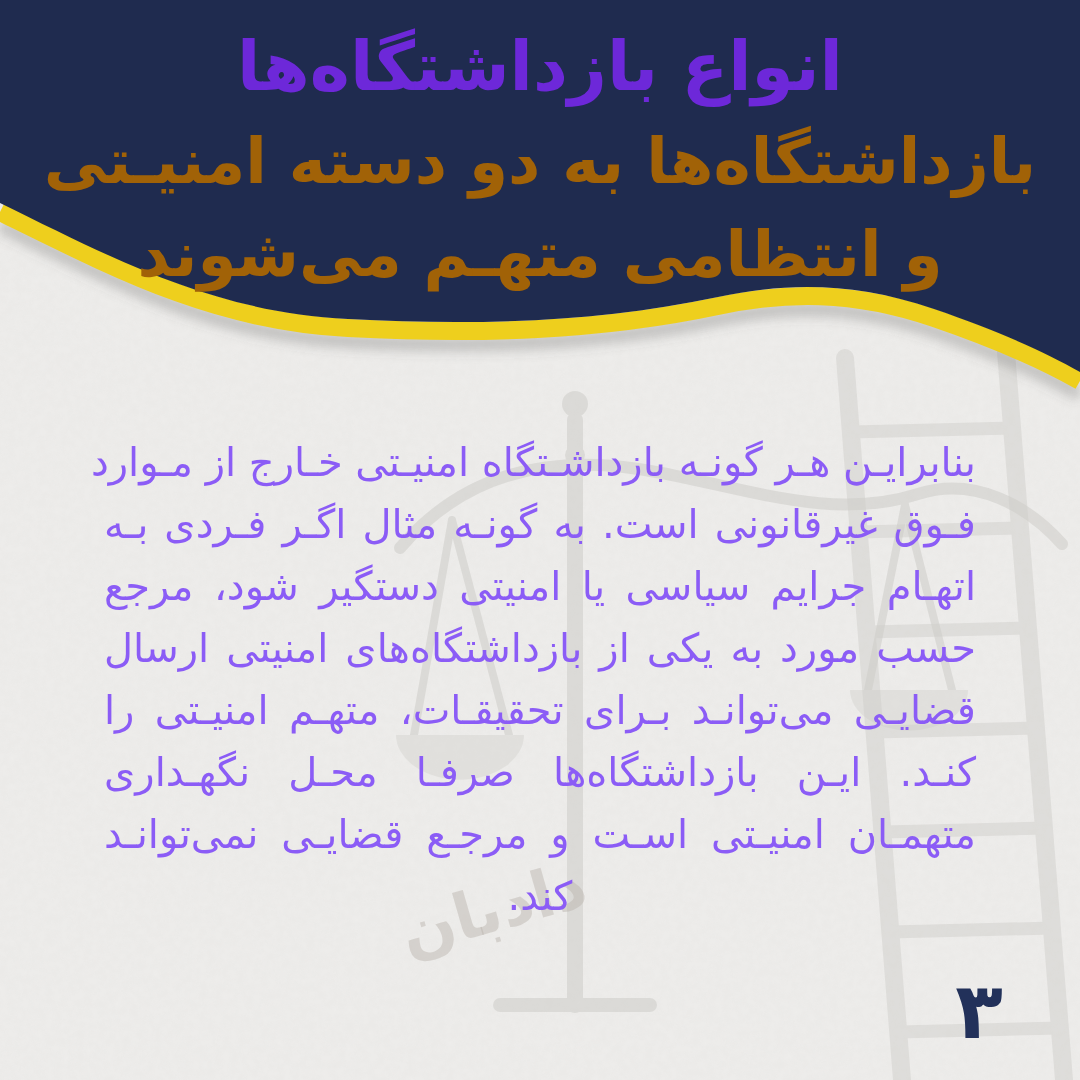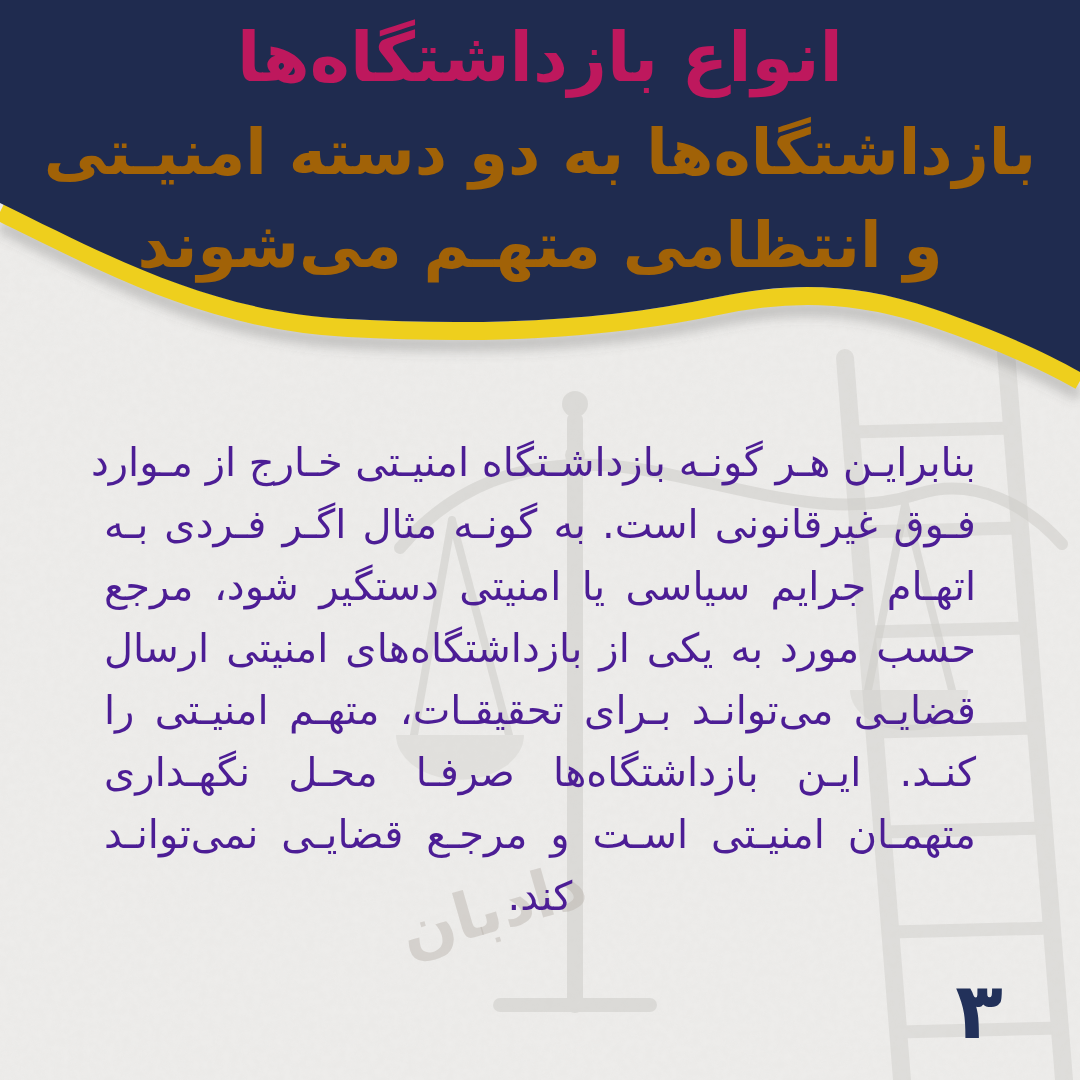--- a/index.html
+++ b/index.html
@@ -29,38 +29,38 @@
     letter-spacing: 2px;
   }
   .header-wave {
     position: absolute; top: 0; left: 0; z-index: 3; display: block;
   }
   .header-text {
     position: absolute; top: 0; left: 0; right: 0; z-index: 4;
     text-align: center;
   }
   .page-title {
-    margin-top: 10px;
+    margin-top: 19px;
     font-size: 68px;
     font-weight: bold;
-    color: #be185d;
+    color: #6d28d9;
     line-height: 96px;
     text-align: center;
   }
   .page-subtitle {
     color: #a16207;
     font-size: 63px;
     font-weight: bold;
     line-height: 93px;
   }
   .body-paragraph {
     position: absolute;
     left: 104px; right: 104px; top: 431px;
     z-index: 4;
-    color: #4c1d95;
+    color: #8b5cf6;
     font-size: 40px;
     line-height: 62px;
   }
   .paragraph-line {
     text-align: justify;
     text-align-last: justify;
     height: 62px;
     white-space: nowrap;
   }
   .paragraph-line.last {

